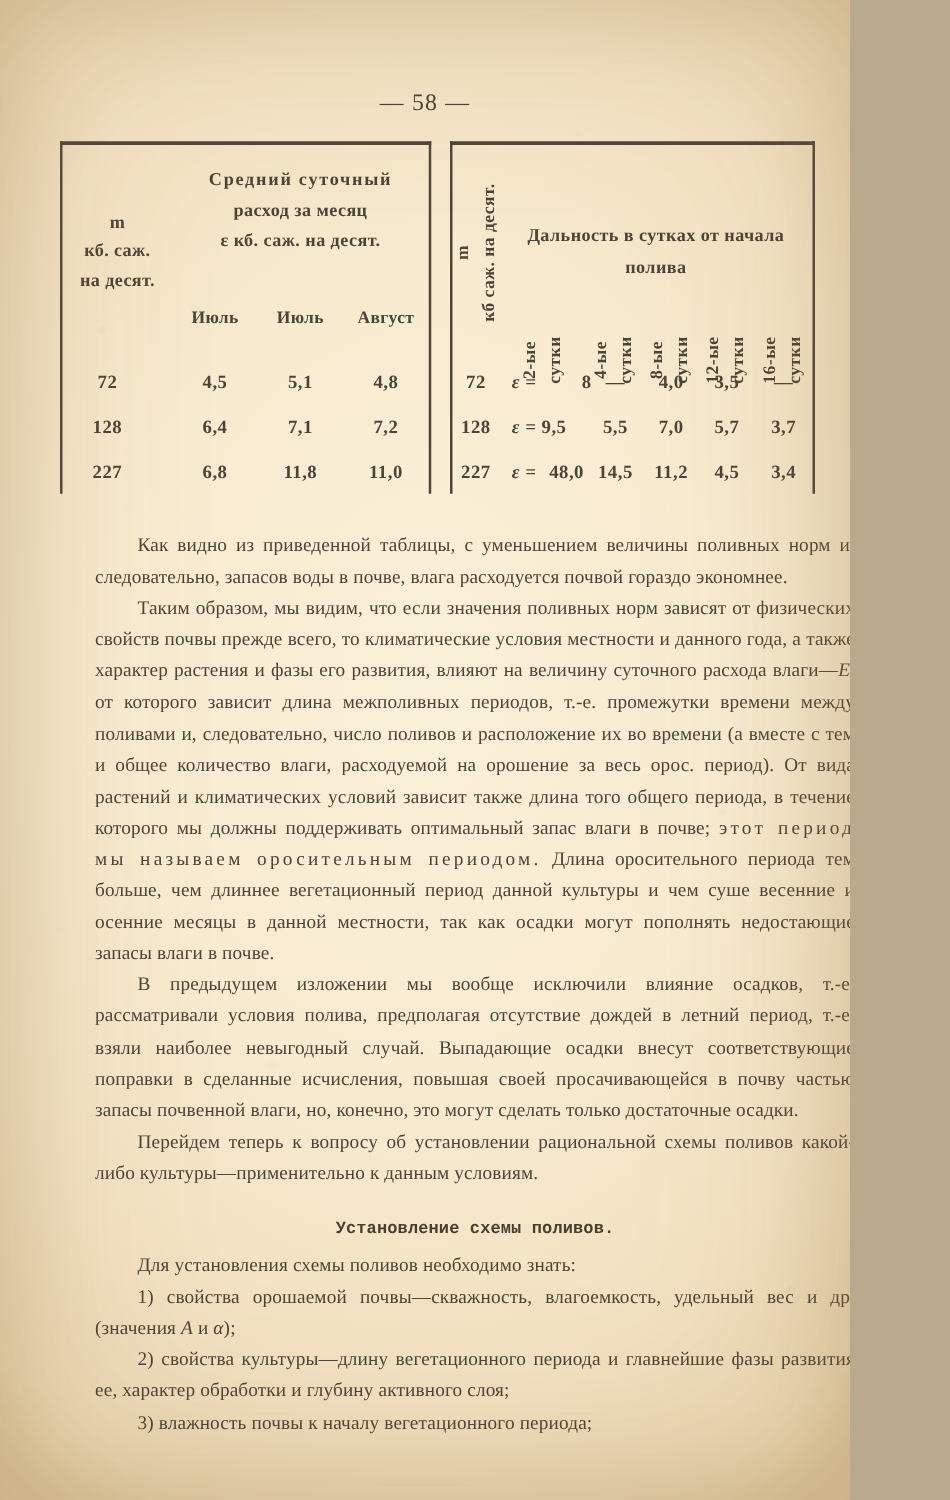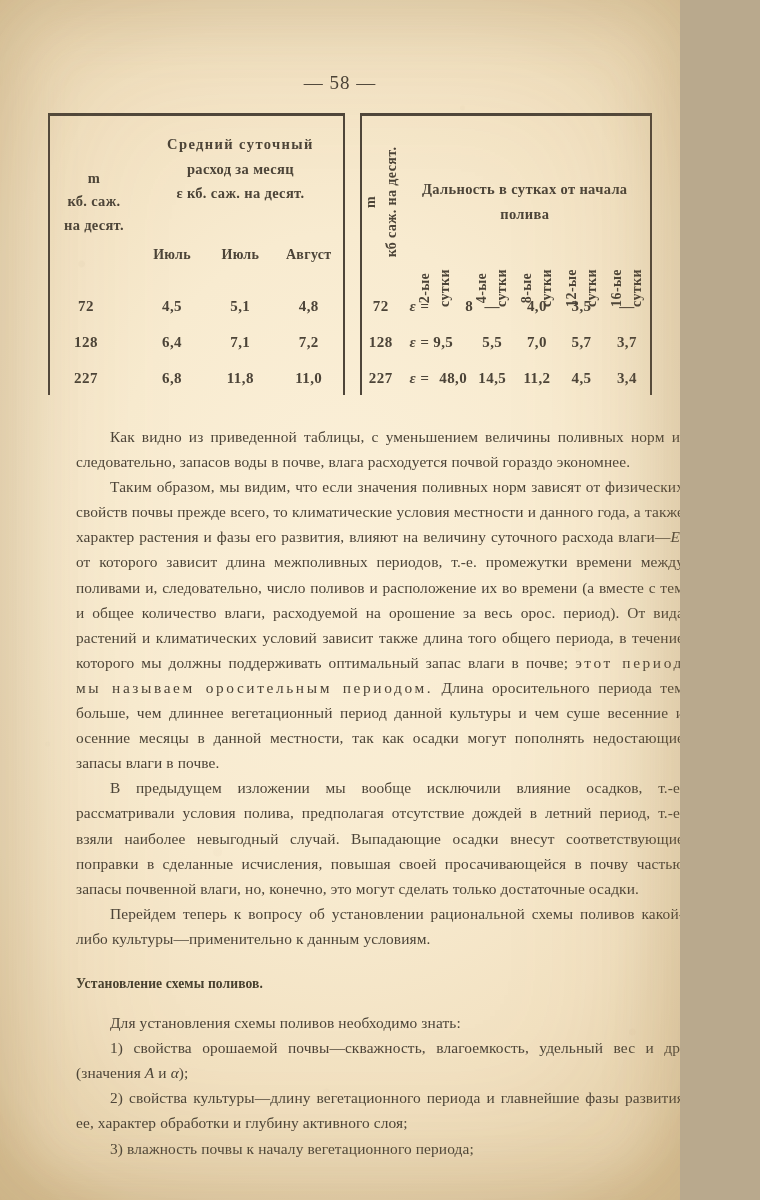--- a/index.html
+++ b/index.html
@@ -137,23 +137,23 @@
     color: #4c4438;
     text-align: justify;
     text-justify: inter-word;
     letter-spacing: .12px;
   }
   #body p { margin: 0; text-indent: 34px; }
   .letterspaced { letter-spacing: 2.6px; }
   .ital { font-style: italic; }
 
   h2.section {
-    margin: 20px 0 14px 0;
-    text-align: left;
-    font-family: Liberation Serif, serif;
+    margin: 20px 0 4px 0;
+    text-align: center;
+    font-family: Liberation Mono, monospace;
     font-size: 13.6px;
     font-weight: bold;
     letter-spacing: .1px;
     text-indent: 0;
     color: #47402f;
   }
 </style>
 </head>
 <body>
 

